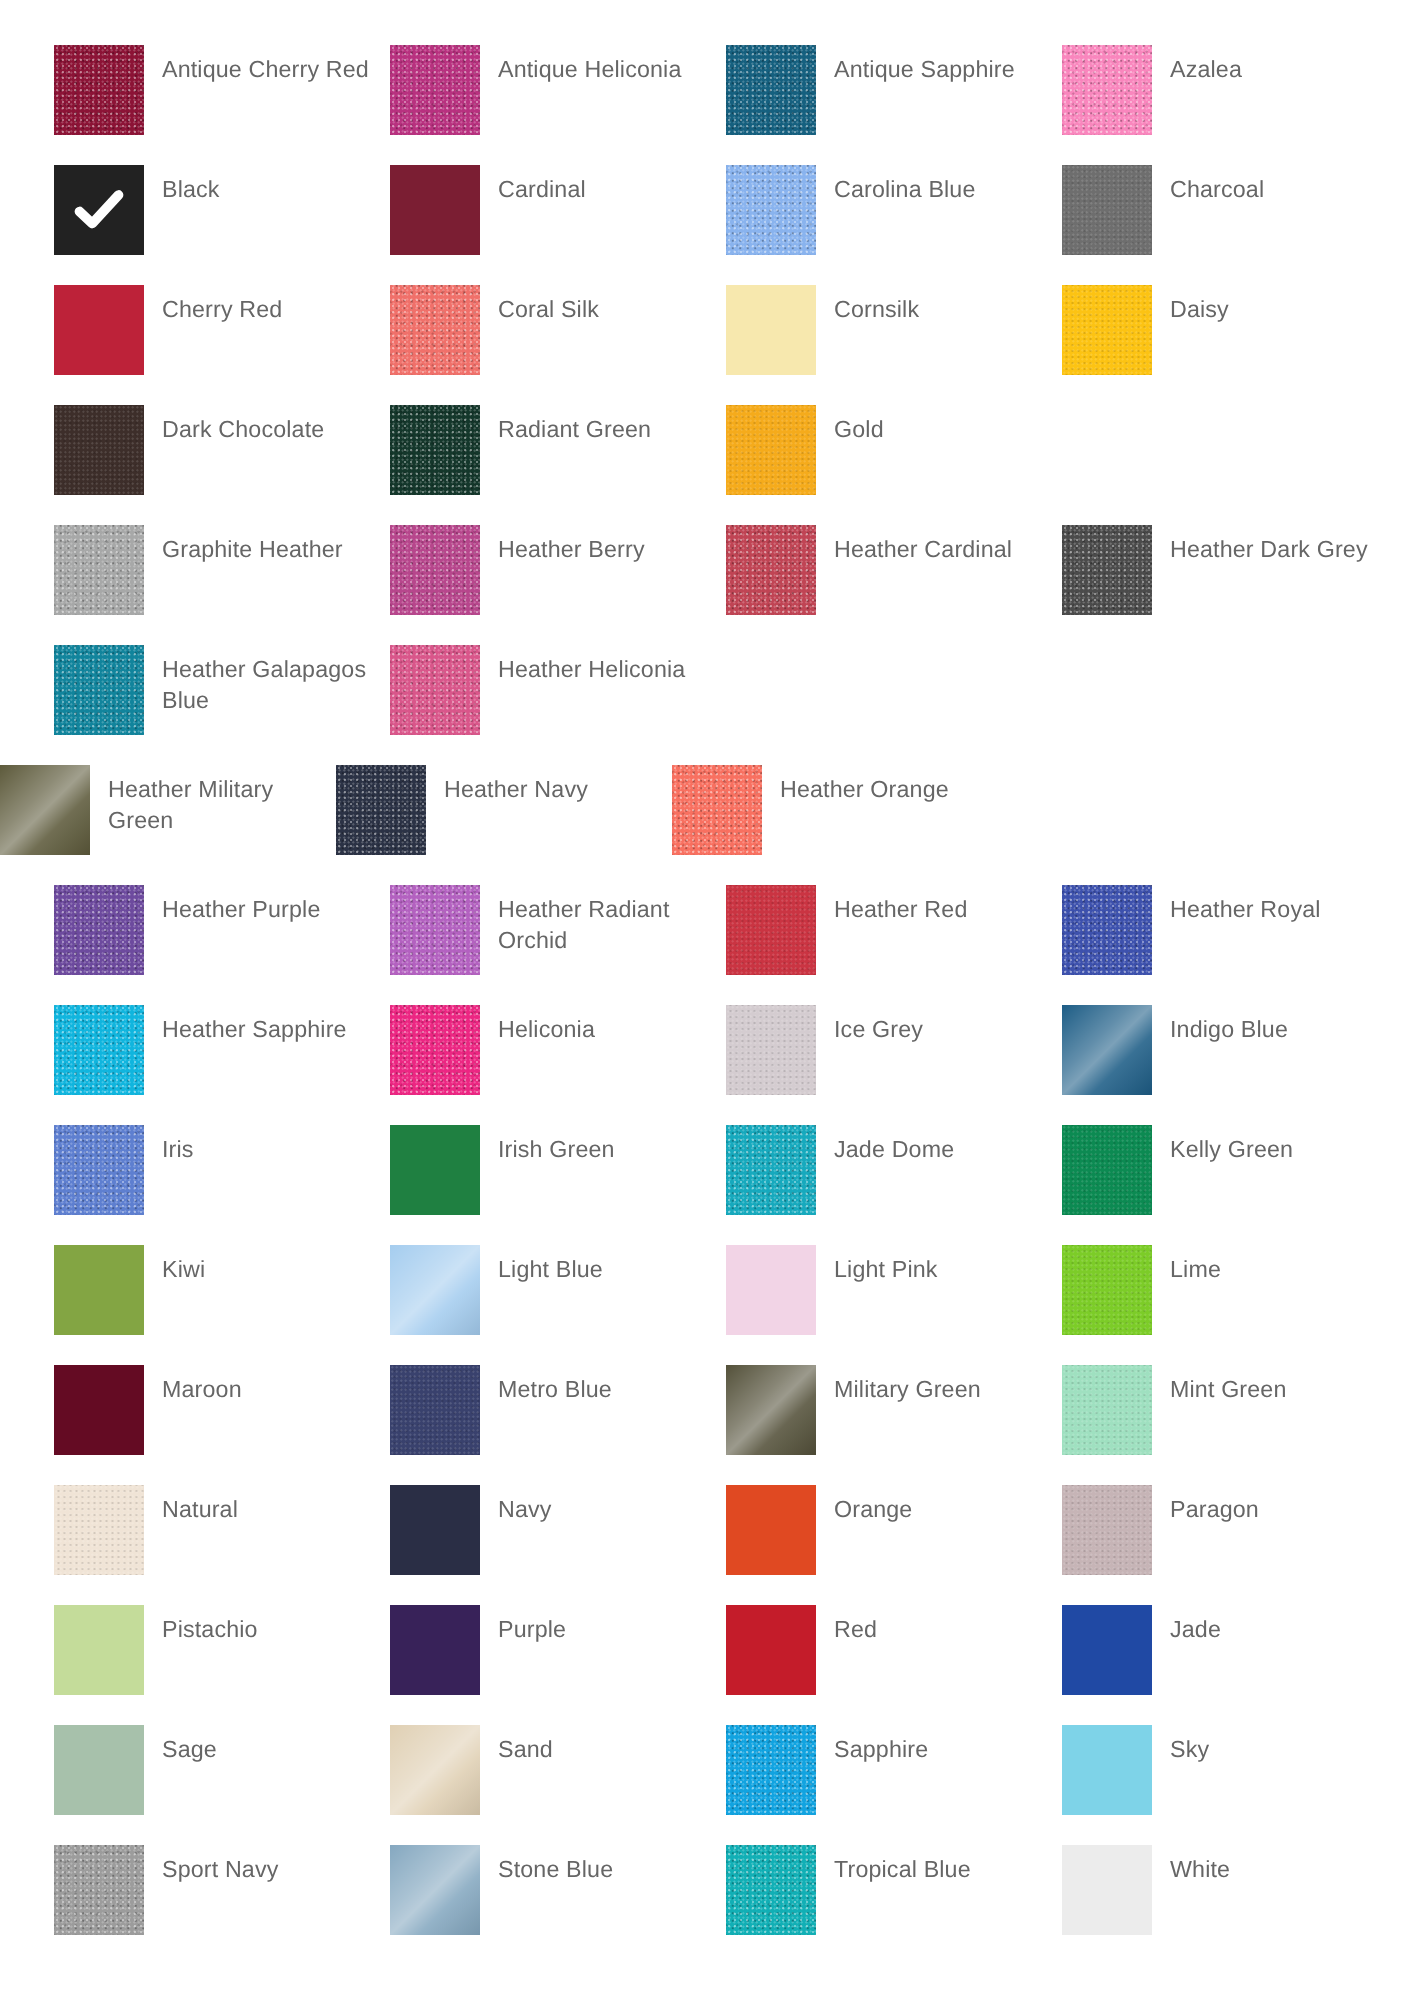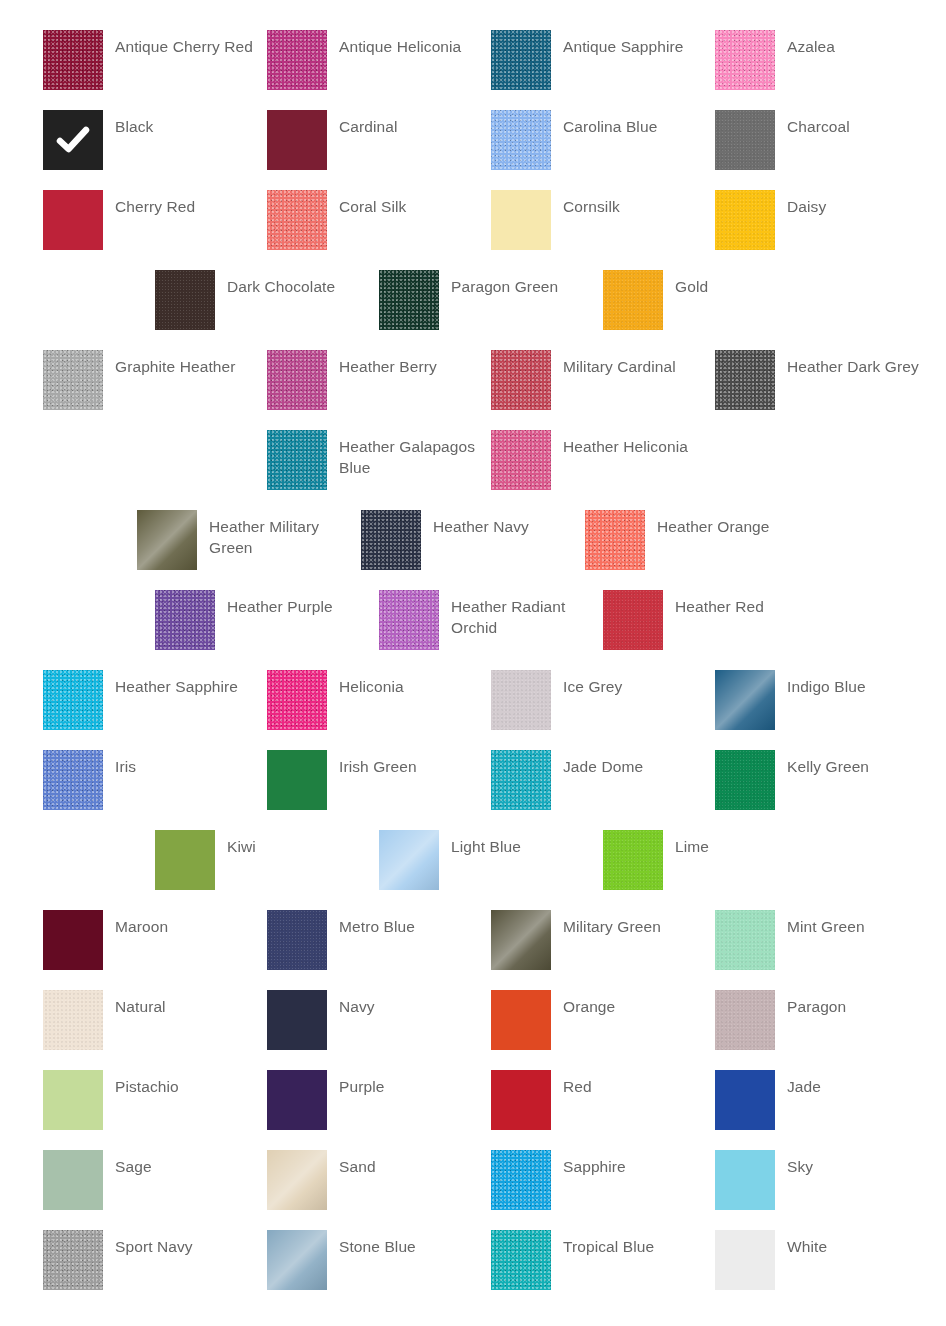--- a/index.html
+++ b/index.html
@@ -19,21 +19,20 @@
     position: relative;
     width: 946px;
     height: 1326px;
     box-sizing: border-box;
     padding: 30px 0 0 0;
   }
 
   .swatch-row {
     display: flex;
     height: 80px;
-    justify-content: center;
   }
 
   .swatch-cell {
     width: 224px;
     height: 80px;
     display: flex;
     align-items: flex-start;
     box-sizing: border-box;
   }
   .swatch-cell.col-0 { margin-left: 36px; }
@@ -182,39 +181,39 @@
         <span class="swatch-label">Daisy</span>
       </div>
     </div>
     <div class="swatch-row">
       <div class="swatch-cell col-0">
         <div class="swatch-chip tex-grain" style="background-color: rgb(61, 46, 42);"></div>
         <span class="swatch-label">Dark Chocolate</span>
       </div>
       <div class="swatch-cell col-2">
         <div class="swatch-chip tex-heather" style="background-color: rgb(20, 55, 43);"></div>
-        <span class="swatch-label">Paragon Green</span>
+        <span class="swatch-label">Radiant Green</span>
       </div>
       <div class="swatch-cell col-3">
         <div class="swatch-chip tex-grain" style="background-color: rgb(245, 171, 27);"></div>
         <span class="swatch-label">Gold</span>
       </div>
     </div>
     <div class="swatch-row">
       <div class="swatch-cell col-0">
         <div class="swatch-chip tex-heather" style="background-color: rgb(167, 168, 168);"></div>
         <span class="swatch-label">Graphite Heather</span>
       </div>
       <div class="swatch-cell col-1">
         <div class="swatch-chip tex-heather" style="background-color: rgb(183, 70, 140);"></div>
         <span class="swatch-label">Heather Berry</span>
       </div>
       <div class="swatch-cell col-2">
         <div class="swatch-chip tex-heather" style="background-color: rgb(192, 68, 84);"></div>
-        <span class="swatch-label">Military Cardinal</span>
+        <span class="swatch-label">Heather Cardinal</span>
       </div>
       <div class="swatch-cell col-3">
         <div class="swatch-chip tex-heather" style="background-color: rgb(75, 75, 75);"></div>
         <span class="swatch-label">Heather Dark Grey</span>
       </div>
     </div>
     <div class="swatch-row">
       <div class="swatch-cell col-0">
         <div class="swatch-chip tex-heather" style="background-color: rgb(17, 132, 156);"></div>
         <span class="swatch-label">Heather Galapagos Blue</span>
@@ -244,20 +243,24 @@
         <span class="swatch-label">Heather Purple</span>
       </div>
       <div class="swatch-cell col-1">
         <div class="swatch-chip tex-heather" style="background-color: rgb(179, 97, 192);"></div>
         <span class="swatch-label">Heather Radiant Orchid</span>
       </div>
       <div class="swatch-cell col-2">
         <div class="swatch-chip tex-grain" style="background-color: rgb(202, 52, 66);"></div>
         <span class="swatch-label">Heather Red</span>
       </div>
+      <div class="swatch-cell col-3">
+        <div class="swatch-chip tex-heather" style="background-color: rgb(61, 81, 173);"></div>
+        <span class="swatch-label">Heather Royal</span>
+      </div>
     </div>
     <div class="swatch-row">
       <div class="swatch-cell col-0">
         <div class="swatch-chip tex-heather" style="background-color: rgb(16, 181, 222);"></div>
         <span class="swatch-label">Heather Sapphire</span>
       </div>
       <div class="swatch-cell col-1">
         <div class="swatch-chip tex-heather" style="background-color: rgb(236, 38, 130);"></div>
         <span class="swatch-label">Heliconia</span>
       </div>
@@ -290,20 +293,24 @@
     </div>
     <div class="swatch-row">
       <div class="swatch-cell col-0">
         <div class="swatch-chip tex-flat" style="background-color: rgb(131, 165, 67);"></div>
         <span class="swatch-label">Kiwi</span>
       </div>
       <div class="swatch-cell col-1">
         <div class="swatch-chip tex-sheen" style="background-color: rgb(165, 205, 239);"></div>
         <span class="swatch-label">Light Blue</span>
       </div>
+      <div class="swatch-cell col-2">
+        <div class="swatch-chip tex-flat" style="background-color: rgb(242, 212, 230);"></div>
+        <span class="swatch-label">Light Pink</span>
+      </div>
       <div class="swatch-cell col-3">
         <div class="swatch-chip tex-grain" style="background-color: rgb(124, 204, 40);"></div>
         <span class="swatch-label">Lime</span>
       </div>
     </div>
     <div class="swatch-row">
       <div class="swatch-cell col-0">
         <div class="swatch-chip tex-flat" style="background-color: rgb(100, 11, 35);"></div>
         <span class="swatch-label">Maroon</span>
       </div>

